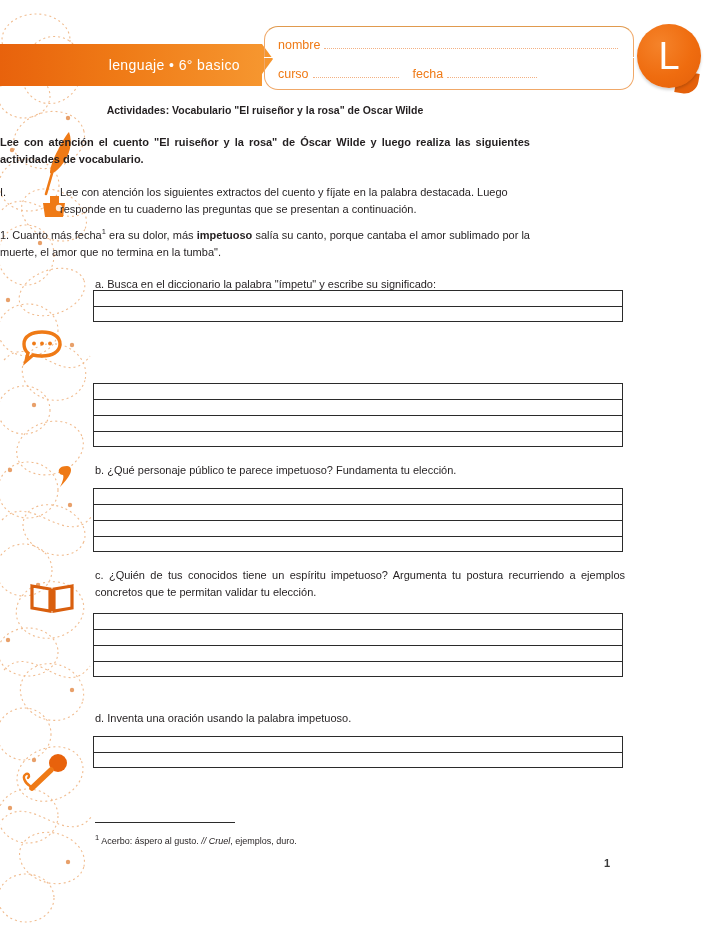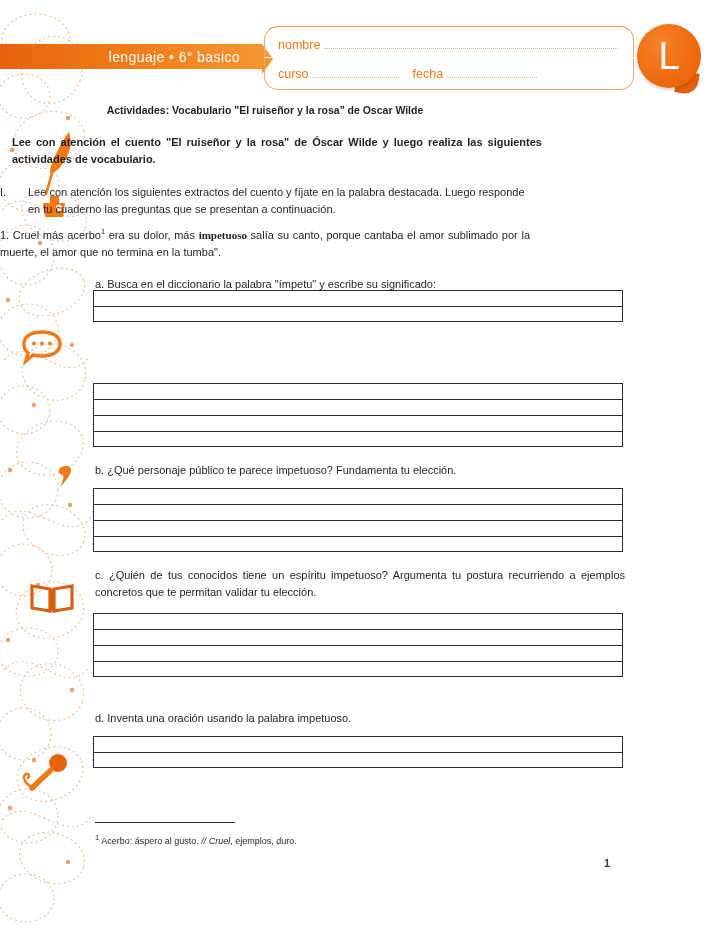--- a/index.html
+++ b/index.html
@@ -10,21 +10,21 @@
   }
   .page{position:absolute;inset:0;}
 
   
   .rail{position:absolute;left:0;top:0;width:92px;height:932px;overflow:hidden;}
   .rail svg{position:absolute;left:-6px;top:0;}
   .rail-icon{position:absolute;}
 
   
   .banner{
-    position:absolute;left:0;top:44px;width:262px;height:25px;
+    position:absolute;left:0;top:44px;width:262px;height:42px;
     background:linear-gradient(90deg,#e8620c 0%,#ef7a16 45%,#f6962f 100%);
     display:flex;align-items:center;justify-content:flex-end;
     box-sizing:border-box;padding-right:22px;
   }
   .banner-text{color:#ffffff;font-size:14px;letter-spacing:.4px;white-space:nowrap;}
   .banner-notch{
     position:absolute;left:262px;top:44px;width:0;height:0;
     border-top:15.5px solid transparent;border-bottom:15.5px solid transparent;
     border-left:11px solid #f6962f;
   }
@@ -60,26 +60,26 @@
   .badge-tail{
     position:absolute;left:676px;top:72px;width:22px;height:22px;
     background:#e4600a;border-radius:0 0 14px 0;transform:rotate(10deg);z-index:-1;
   }
   .act-title{
     position:absolute;left:0;top:104px;width:530px;text-align:center;
     font-size:10.5px;font-weight:bold;
   }
   .para{position:absolute;width:530px;font-size:11px;line-height:1.55;}
   .para.just{text-align:justify;}
-  .p-intro{left:12px;top:134px;font-weight:bold;}
+  .p-intro{left:0;top:134px;font-weight:bold;}
   .p-roman{left:0;top:184px;}
   .p-roman .rn{display:inline-block;width:56px;}
-  .p-roman .rn-body{display:block;margin-left:28px;margin-top:-17px;}
+  .p-roman .rn-body{display:block;margin-left:60px;margin-top:-17px;}
   .p-quote{left:0;top:226px;}
-  b.hl{font-weight:bold;font-family:Liberation Serif, serif;}
+  b.hl{font-weight:bold;}
   sup{font-size:7.5px;vertical-align:super;}
 
   .q{position:absolute;width:530px;font-size:11px;line-height:1.55;text-align:justify;}
 
   .ansbox{position:absolute;border:1.4px solid #2b2b2b;box-sizing:border-box;background:#fff;}
   .ansbox .ln{border-bottom:1.4px solid #2b2b2b;box-sizing:border-box;}
   .ansbox .ln:last-child{border-bottom:none;}
 
   .fnrule{position:absolute;left:95px;top:822px;width:140px;height:1px;background:#2b2b2b;}
   .footnote{position:absolute;left:95px;top:833px;font-size:9px;}
@@ -209,21 +209,21 @@
 
   <div class="para just p-intro">Lee con atención el cuento "El ruiseñor y la rosa" de Óscar Wilde  y luego realiza las siguientes actividades de vocabulario.</div>
 
   <div class="para p-roman">
     <span class="rn">I.</span>
     <span class="rn-body just">Lee con atención los siguientes extractos del cuento y fíjate en la palabra destacada. Luego responde en tu cuaderno las preguntas que se presentan a continuación.</span>
   </div>
 
   <div class="para just p-quote">
     <span>1.</span>
-    <span>Cruel más acerbo</span><sup>1</sup><span> era su dolor, más </span><b class="hl">impetuoso</b><span> salía su canto, porque cantaba el amor sublimado por la muerte, el amor que no termina en la tumba".</span>
+    <span>Cuanto más fecha</span><sup>1</sup><span> era su dolor, más </span><b class="hl">impetuoso</b><span> salía su canto, porque cantaba el amor sublimado por la muerte, el amor que no termina en la tumba".</span>
   </div>
 
   <div class="q" style="left:95px;top:276px;">a. Busca en el diccionario la palabra "ímpetu" y escribe su significado:</div>
   <div class="ansbox" style="left:93px;top:290px;width:530px;height:32px;">
     <div class="ln" style="height:16px;"></div>
     <div class="ln" style="height:16px;"></div>
   </div>
 
   <div class="ansbox" style="left:93px;top:383px;width:530px;height:64px;">
     <div class="ln" style="height:16px;"></div>

